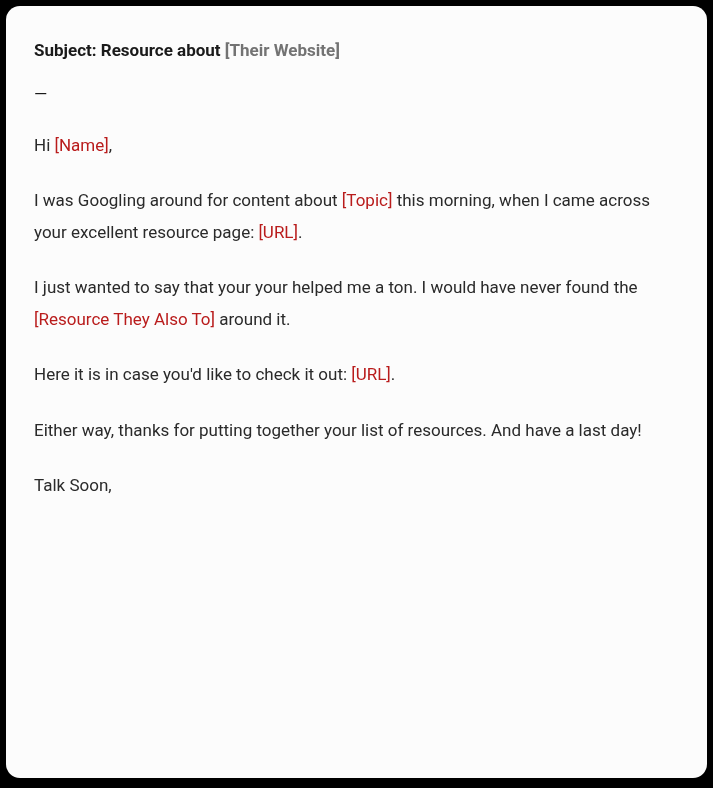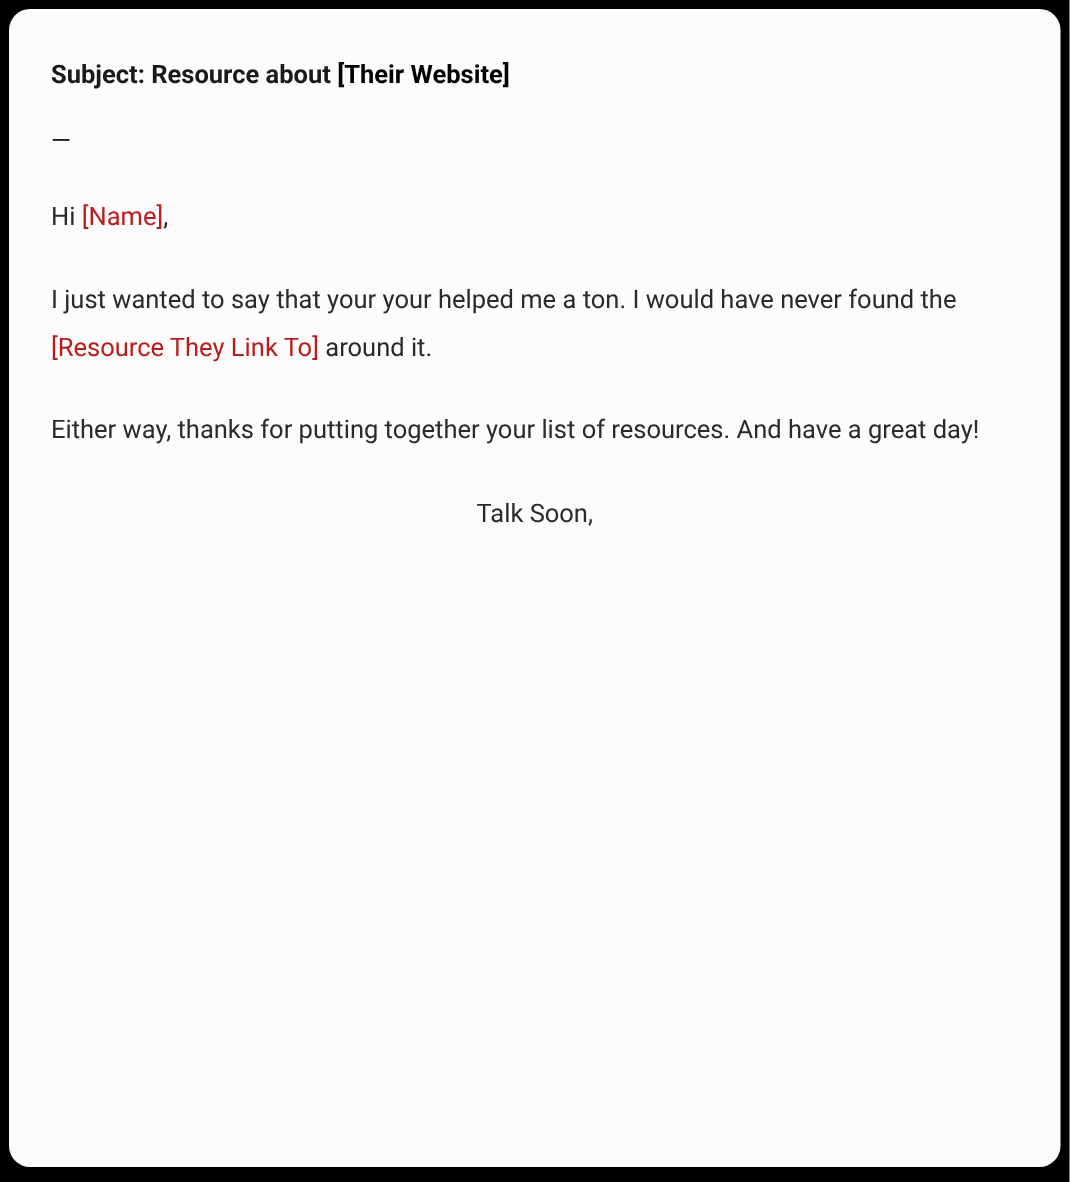--- a/index.html
+++ b/index.html
@@ -23,21 +23,21 @@
       box-shadow: 0 4px 10px rgba(0,0,0,0.4);
       overflow: hidden;
     }
     .subject {
       font-size: 17px;
       font-weight: 700;
       color: #1a1a1a;
       margin-bottom: 24px;
     }
     .placeholder {
-      color: #000000;
+      color: #737373;
       font-weight: 700;
     }
     .placeholder-normal {
       color: #b91c1c;
       font-weight: 400;
     }
     .hr-dash {
       font-size: 17px;
       color: #1a1a1a;
       margin-bottom: 26px;
@@ -46,44 +46,49 @@
       font-size: 17px;
       line-height: 1.85;
       color: #2a2a2a;
       margin-bottom: 24px;
     }
     .para-tight {
       font-size: 17px;
       line-height: 1.85;
       color: #2a2a2a;
       margin-bottom: 6px;
-      text-align: center;
     }
   </style>
 </head>
 <body>
 
 <div class="card">
 
   <div class="subject">
     <span>Subject: Resource about </span><span class="placeholder">[Their Website]</span>
   </div>
 
   <div class="hr-dash">—</div>
 
   <p class="para">
     <span>Hi </span><span class="placeholder-normal">[Name]</span><span>,</span>
   </p>
 
+  <p class="para">
+    <span>I was Googling around for content about </span><span class="placeholder-normal">[Topic]</span><span> this morning, when I came across your excellent resource page: </span><span class="placeholder-normal">[URL]</span><span>.</span>
+  </p>
 
   <p class="para">
-    <span>I just wanted to say that your your helped me a ton. I would have never found the </span><span class="placeholder-normal">[Resource They Link To]</span><span> around it.</span>
+    <span>I just wanted to say that your your helped me a ton. I would have never found the </span><span class="placeholder-normal">[Resource They Also To]</span><span> around it.</span>
   </p>
 
 
+  <p class="para">
+    <span>Here it is in case you'd like to check it out: </span><span class="placeholder-normal">[URL]</span><span>.</span>
+  </p>
 
 
-  <p class="para">Either way, thanks for putting together your list of resources. And have a great day!</p>
+  <p class="para">Either way, thanks for putting together your list of resources. And have a last day!</p>
 
   <p class="para-tight">Talk Soon,</p>
 
 
 </div>
 
 </body></html>

